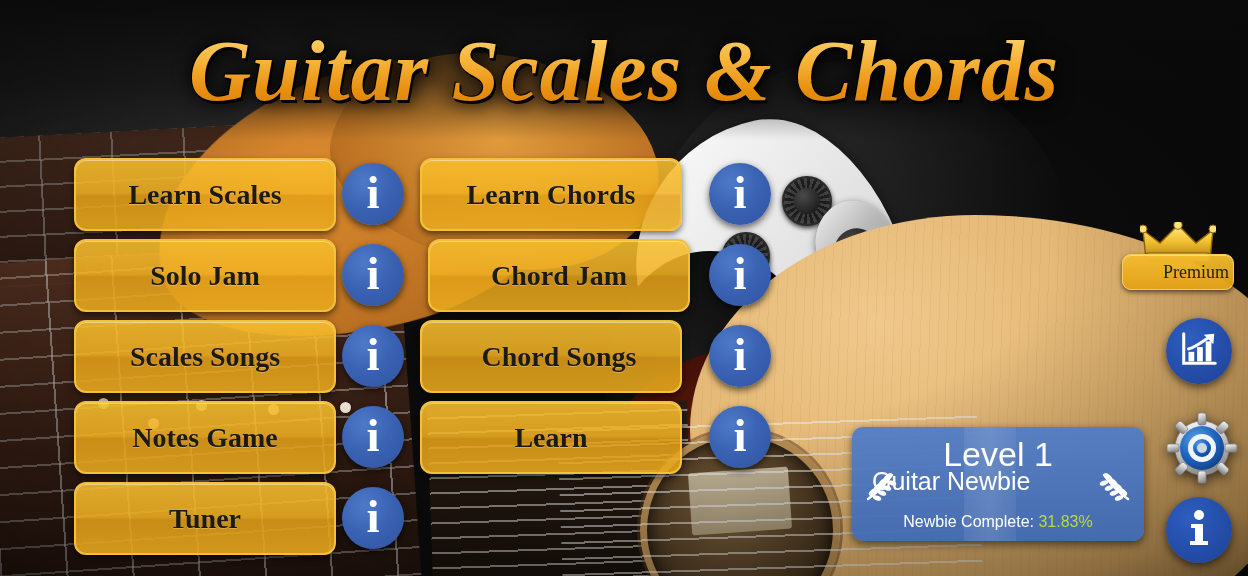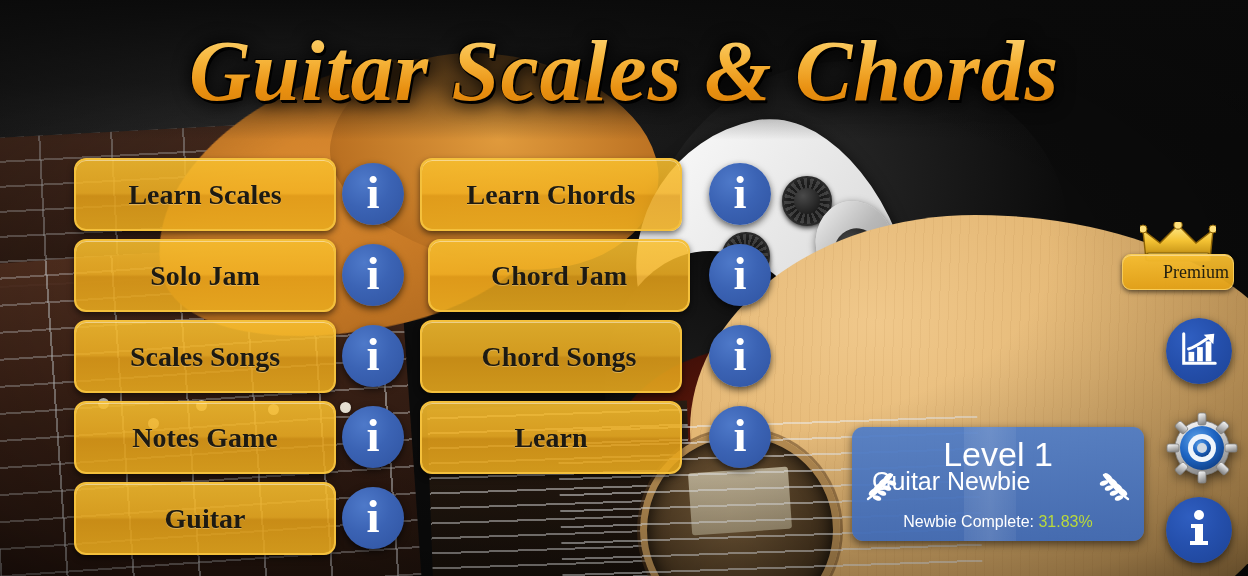--- a/index.html
+++ b/index.html
@@ -440,21 +440,21 @@
       <div class="info-circle" style="left: 342px; top: 325px;">
         <span class="glyph">i</span>
       </div>
       <div class="menu-btn col-left" style="top: 401px;">
         <span class="lbl">Notes Game</span>
       </div>
       <div class="info-circle" style="left: 342px; top: 406px;">
         <span class="glyph">i</span>
       </div>
       <div class="menu-btn col-left" style="top: 482px;">
-        <span class="lbl">Guitar</span>
+        <span class="lbl">Tuner</span>
       </div>
       <div class="info-circle" style="left: 342px; top: 487px;">
         <span class="glyph">i</span>
       </div>
       <div class="menu-btn col-right" style="top: 158px;">
         <span class="lbl">Learn Chords</span>
       </div>
       <div class="info-circle" style="left: 709px; top: 163px;">
         <span class="glyph">i</span>
       </div>

